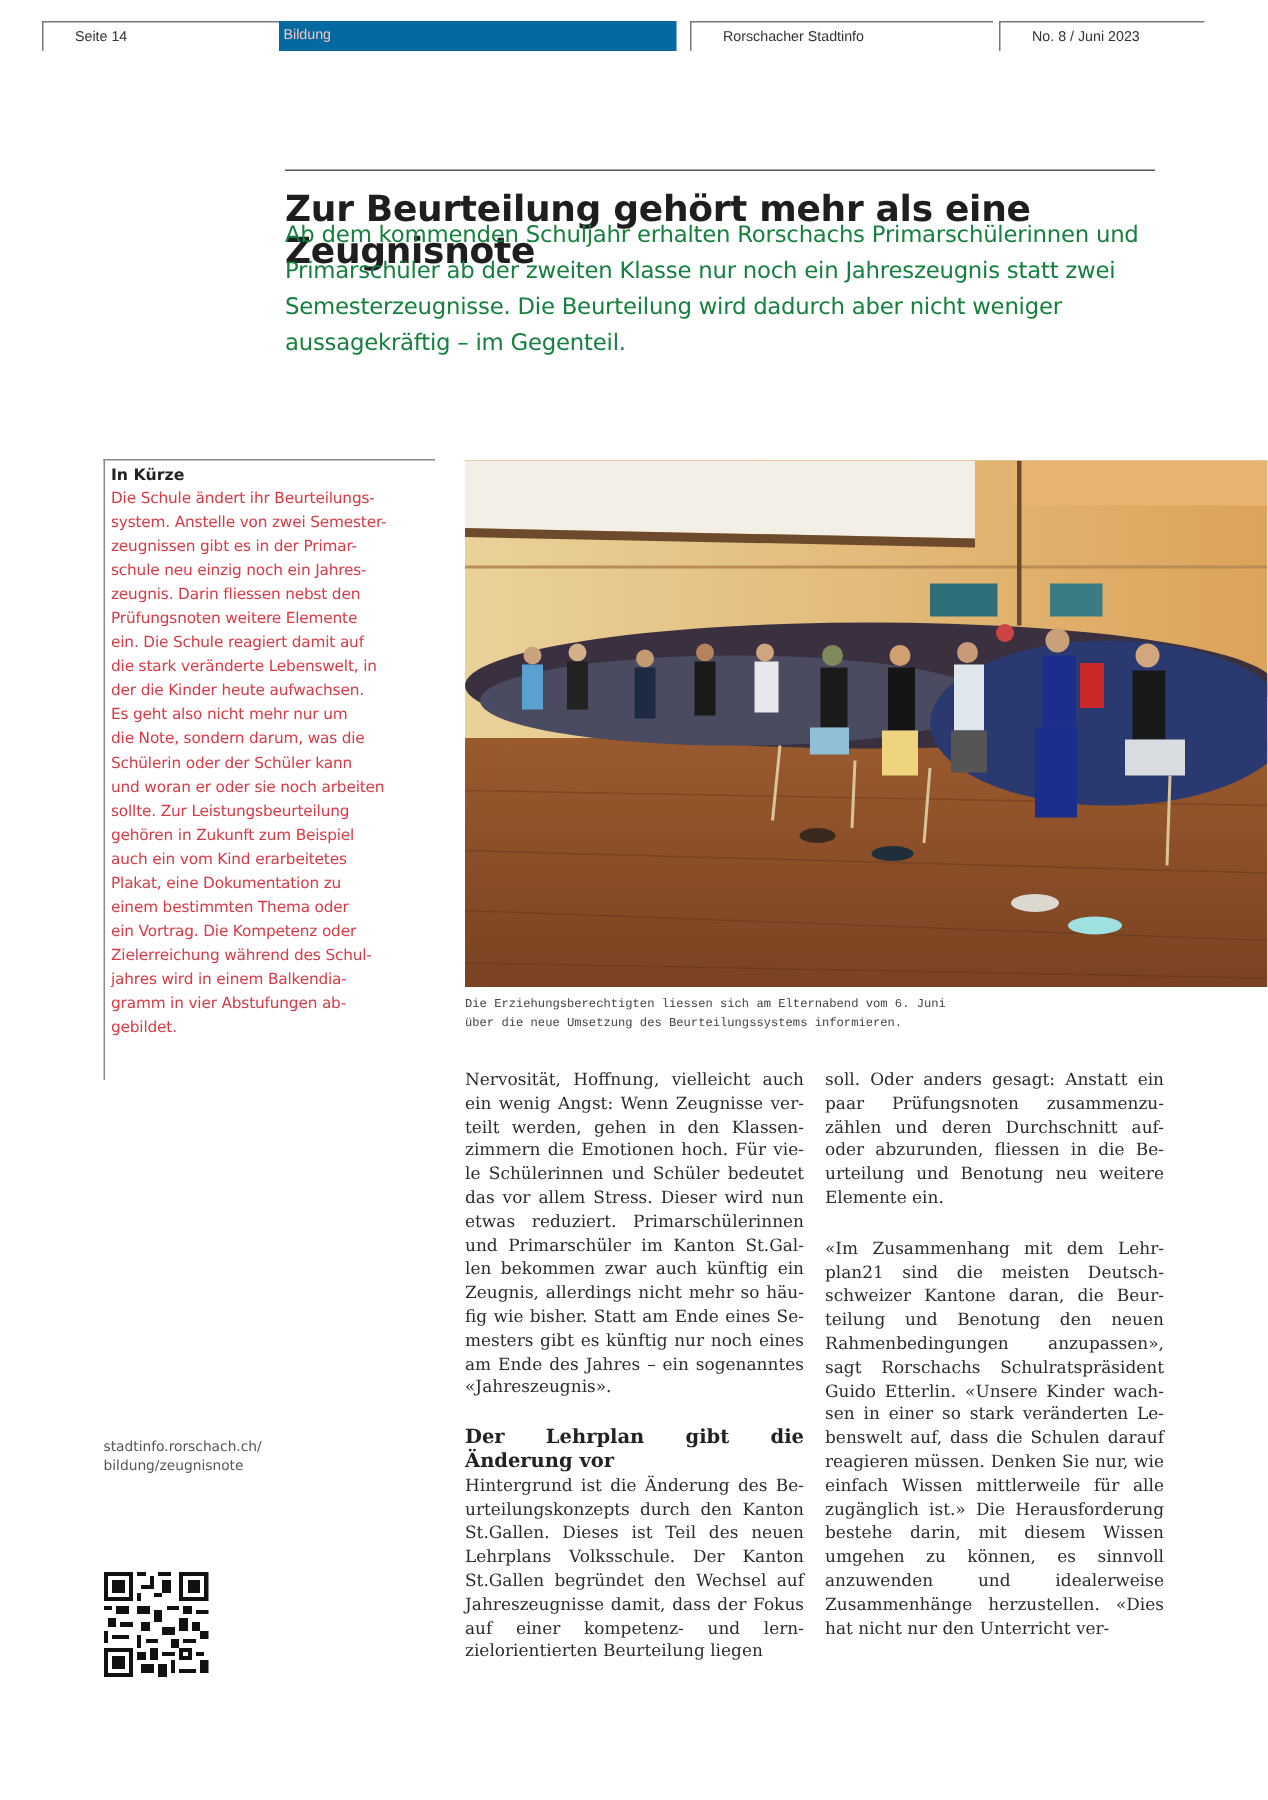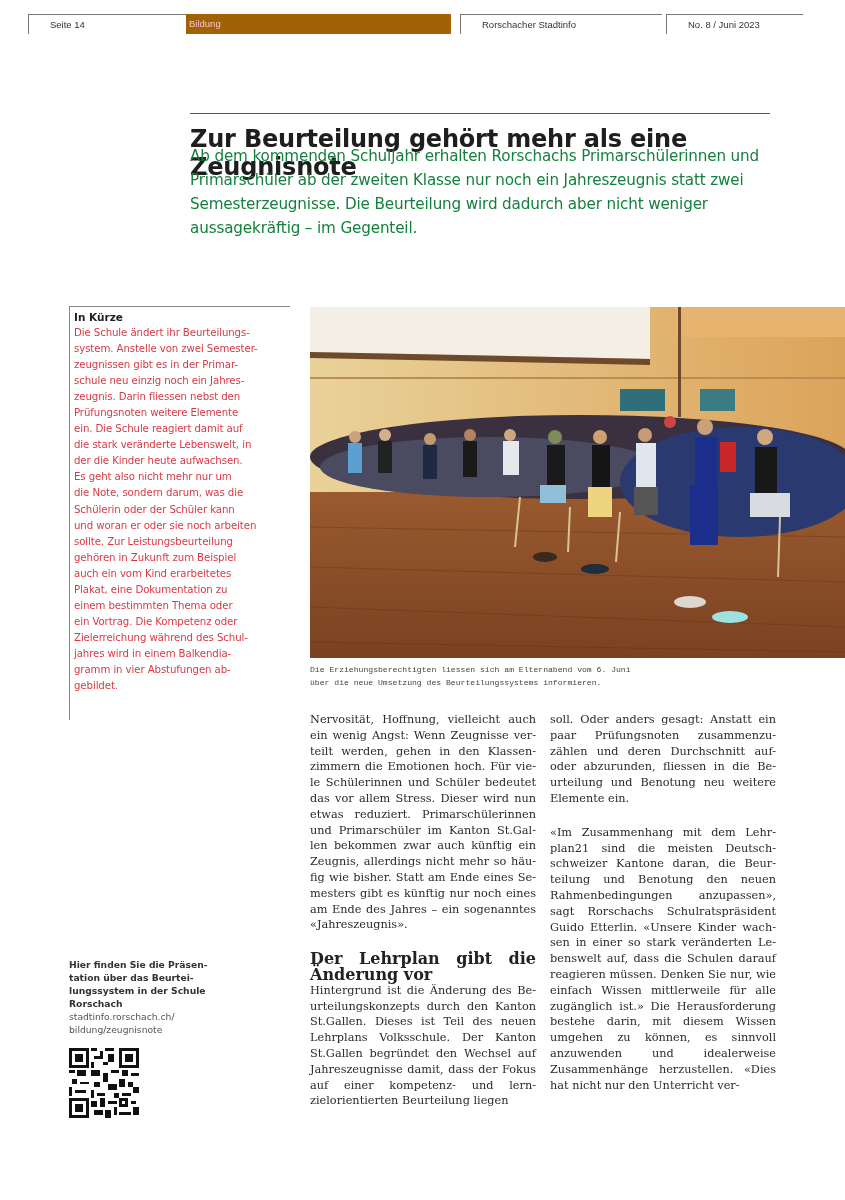--- a/index.html
+++ b/index.html
@@ -3,21 +3,21 @@
 <meta charset="utf-8">
 <style>
   * { box-sizing: border-box; margin: 0; padding: 0; }
   html, body { width: 845px; height: 1200px; background: #ffffff; overflow: hidden; }
   body { position: relative; font-family: "DejaVu Sans", sans-serif; color: #222; }
 
   
   .hdr { position: absolute; top: 14px; height: 20px; font-family: "Liberation Sans", sans-serif; font-size: 9.5px; line-height: 20px; color: #333; }
   .hdr.box { border-top: 1px solid #777; border-left: 1px solid #777; padding-left: 21px; }
   #hdr-page { left: 28px; width: 262px; }
-  #hdr-section { left: 186px; width: 265px; background: #a16207; color: #f6c4c6; padding-left: 3px; top: 14px; height: 20px; }
+  #hdr-section { left: 186px; width: 265px; background: #0369a1; color: #f6c4c6; padding-left: 3px; top: 14px; height: 20px; }
   #hdr-pub { left: 460px; width: 202px; }
   #hdr-issue { left: 666px; width: 137px; text-align: left; padding-right: 4px; }
 
   
   .title-rule { position: absolute; left: 190px; top: 113px; width: 580px; height: 1px; background: #555; }
   .title { position: absolute; left: 190px; top: 125px; width: 600px; font-family: "DejaVu Sans", sans-serif; font-weight: bold; font-size: 24px; color: #1e1e1e; letter-spacing: -0.2px; }
   .lead { position: absolute; left: 190px; top: 144px; width: 600px; font-family: "DejaVu Sans", sans-serif; font-size: 15.2px; line-height: 24px; color: #15803d; letter-spacing: -0.15px; }
 
   
   .kurz { position: absolute; left: 69px; top: 306px; width: 221px; height: 414px; border-top: 1px solid #888; border-left: 1px solid #888; padding: 2px 0 0 4px; }
@@ -26,21 +26,21 @@
 
   
   .photo { position: absolute; left: 310px; top: 307px; width: 535px; height: 351px; overflow: hidden; background: #c98a4f; }
   .caption { position: absolute; left: 310px; top: 663px; width: 420px; font-family: Liberation Mono, monospace; font-size: 8.1px; line-height: 13px; color: #444; white-space: pre-line; }
 
   
   .col { position: absolute; top: 712px; width: 226px; font-family: "DejaVu Serif", serif; font-size: 11.3px; line-height: 15.8px; color: #2a2a2a; text-align: justify; hyphens: manual; }
   #col1 { left: 310px; }
   #col2 { left: 550px; }
   .col p { margin-bottom: 18px; }
-  .col h3 { font-family: "DejaVu Serif", serif; font-size: 16px; font-weight: bold; line-height: 15.8px; color: #222; }
+  .col h3 { font-family: "DejaVu Serif", serif; font-size: 13px; font-weight: bold; line-height: 15.8px; color: #222; }
   .col p.nosp { margin-bottom: 0; }
 
   
   .linkbox { position: absolute; left: 69px; top: 958px; width: 190px; font-family: "DejaVu Sans", sans-serif; font-size: 9.2px; line-height: 13px; color: #333; }
   .linkbox .lb-title { font-weight: bold; white-space: pre-line; }
   .linkbox .lb-url { color: #555; white-space: pre-line; }
   .qr { position: absolute; left: 69px; top: 1048px; width: 70px; height: 70px; }
 </style>
 </head>
 <body>
@@ -161,24 +161,20 @@
   <p>Nervosität, Hoffnung, vielleicht auch ein wenig Angst: Wenn Zeugnisse ver­teilt werden, gehen in den Klassen­zimmern die Emotionen hoch. Für vie­le Schülerinnen und Schüler bedeutet das vor allem Stress. Dieser wird nun etwas reduziert. Primarschülerinnen und Primarschüler im Kanton St.Gal­len bekommen zwar auch künftig ein Zeugnis, allerdings nicht mehr so häu­fig wie bisher. Statt am Ende eines Se­mesters gibt es künftig nur noch eines am Ende des Jahres – ein sogenanntes «Jahreszeugnis».</p>
   <h3>Der Lehrplan gibt die Änderung vor</h3>
   <p class="nosp">Hintergrund ist die Änderung des Be­urteilungskonzepts durch den Kan­ton St.Gallen. Dieses ist Teil des neu­en Lehrplans Volksschule. Der Kanton St.Gallen begründet den Wechsel auf Jahreszeugnisse damit, dass der Fo­kus auf einer kompetenz- und lern­zielorientierten Beurteilung liegen</p>
 </div>
 <div class="col" id="col2">
   <p>soll. Oder anders gesagt: Anstatt ein paar Prüfungsnoten zusammenzu­zählen und deren Durchschnitt auf- oder abzurunden, fliessen in die Be­urteilung und Benotung neu weitere Elemente ein.</p>
   <p class="nosp">«Im Zusammenhang mit dem Lehr­plan21 sind die meisten Deutsch­schweizer Kantone daran, die Beur­teilung und Benotung den neuen Rahmenbedingungen anzupassen», sagt Rorschachs Schulratspräsident Guido Etterlin. «Unsere Kinder wach­sen in einer so stark veränderten Le­benswelt auf, dass die Schulen darauf reagieren müssen. Denken Sie nur, wie einfach Wissen mittlerweile für alle zugänglich ist.» Die Herausforde­rung bestehe darin, mit diesem Wissen umgehen zu können, es sinn­voll anzuwenden und idealerweise Zusammenhänge herzustellen. «Dies hat nicht nur den Unterricht ver-</p>
 </div>
 
 <div class="linkbox">
-  <div class="lb-title">Hier finden Sie die Präsen-
-tation über das Beurtei-
-lungssystem in der Schule
-Rorschach</div>
   <div class="lb-url">stadtinfo.rorschach.ch/
 bildung/zeugnisnote</div>
 </div>
 <div class="qr">
   <svg width="70" height="70" viewBox="0 0 25 25" shape-rendering="crispEdges">
     <rect width="25" height="25" fill="#fff"></rect>
     <g fill="#111">
       <rect x="0" y="0" width="7" height="7"></rect>
         <rect x="1" y="1" width="5" height="5" fill="#fff"></rect>
         <rect x="2" y="2" width="3" height="3"></rect>

